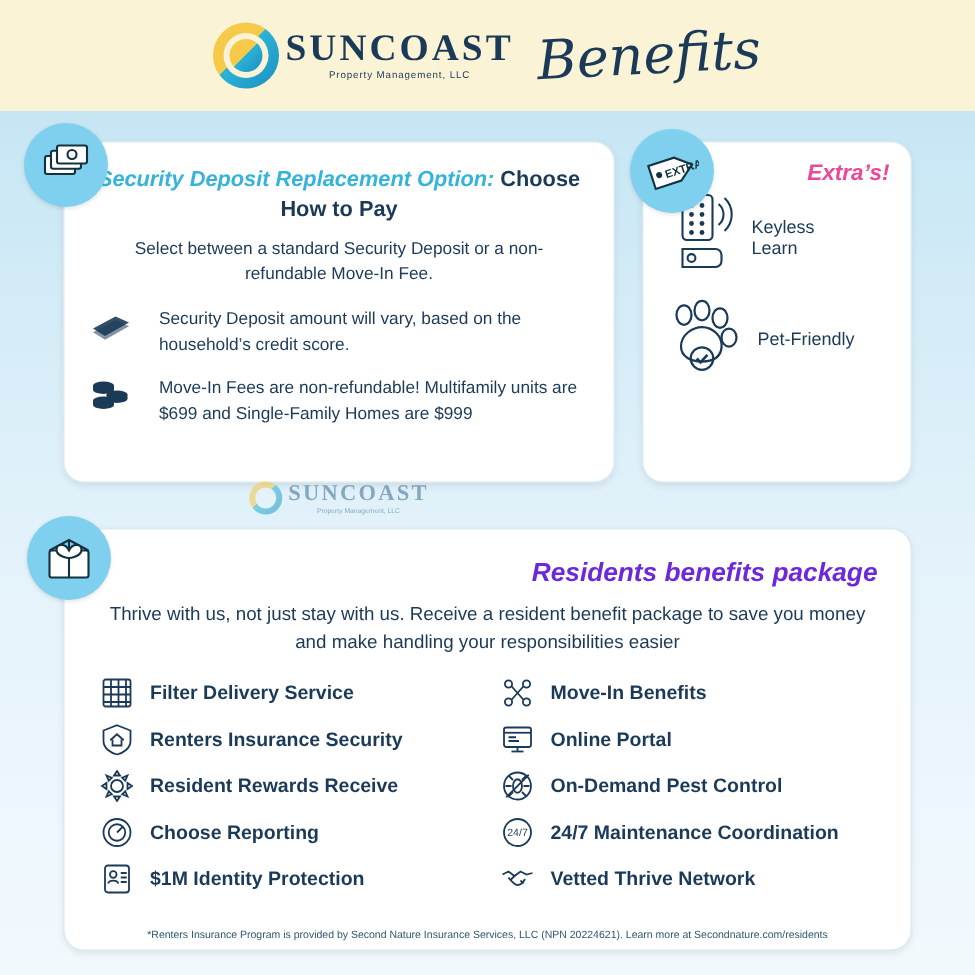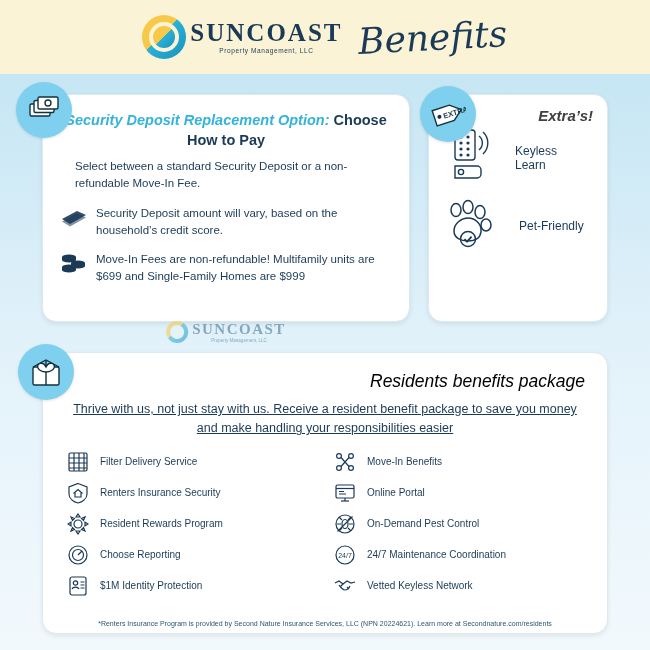--- a/index.html
+++ b/index.html
@@ -83,24 +83,24 @@
     padding: 14px 18px 10px 18px;
   }
   #deposit-badge { left: 16px; top: 82px; }
   .sd-title {
     text-align: center; font-size: 14.5px; line-height: 1.35;
     color: #34b3db; font-weight: bold; font-style: italic;
     margin: 2px 0 8px 0;
   }
   .sd-title .plain { color: #1b3a57; font-style: normal; }
   .sd-lead {
-    text-align: left; font-size: 11.5px; color: #1b3a57;
+    text-align: center; font-size: 11.5px; color: #1b3a57;
     line-height: 1.5; margin: 0 14px 12px 14px;
   }
-  .sd-row { display: flex; gap: 9px; margin: 0 0 12px 0; align-items: flex-start; }
+  .sd-row { display: flex; gap: 19px; margin: 0 0 12px 0; align-items: flex-start; }
   .sd-row p { margin: 0; font-size: 11.5px; color: #1b3a57; line-height: 1.5; }
   .sd-ico { width: 26px; flex: 0 0 26px; padding-top: 2px; }
 
   .watermark {
     position: absolute; left: 50%; transform: translateX(-50%);
     bottom: -22px; opacity: 0.55;
     display: flex; align-items: center; gap: 4px;
   }
   .wm-mark {
     width: 22px; height: 22px; border-radius: 50%;
@@ -115,45 +115,45 @@
   .wm-sub { font-size: 4.5px; color: #3a6d8c; display:block; text-align:center; }
 
   
   #extras-card {
     left: 428px; top: 94px; width: 180px; height: 228px;
     padding: 12px 12px 10px 12px;
   }
   #extras-badge { left: 420px; top: 86px; }
   .ex-title {
     text-align: right; font-size: 15px; font-weight: bold; font-style: italic;
-    color: #404040; margin: 0 2px 2px 0;
-  }
-  .ex-item { display: flex; align-items: center; gap: 22px; }
+    color: #ec4899; margin: 0 2px 2px 0;
+  }
+  .ex-item { display: flex; align-items: center; gap: 8px; }
   .ex-label { font-size: 12px; color: #1b3a57; line-height: 1.2; }
   #extras-keyless { margin-top: 2px; }
   #extras-pet { margin-top: 8px; align-items: center; }
 
   
   #rbp-card {
     left: 42px; top: 352px; width: 566px; height: 282px;
     padding: 16px 18px 8px 18px;
   }
   #rbp-badge { left: 18px; top: 344px; }
   .rbp-title {
-    text-align: right; font-size: 17.5px; font-weight: normal; font-style: italic;
-    color: #000000; margin: 2px 4px 8px 0;
+    text-align: right; font-size: 17.5px; font-weight: bold; font-style: italic;
+    color: #6d28d9; margin: 2px 4px 8px 0;
   }
   .rbp-lead {
     text-align: center; font-size: 12.5px; color: #1b3a57;
-    line-height: 1.55; margin: 0 8px 12px 8px; text-decoration: underline;
+    line-height: 1.55; margin: 0 8px 12px 8px;
   }
   .rbp-cols { display: flex; gap: 14px; padding: 0 4px; }
   .rbp-col { flex: 1; }
   .rbp-item { display: flex; align-items: center; gap: 9px; margin-bottom: 9px; }
-  .rbp-item .lbl { font-size: 10px; font-weight: normal; color: #1b3a57; text-align: right; }
+  .rbp-item .lbl { font-size: 13px; font-weight: bold; color: #1b3a57; text-align: right; }
   .rbp-ico { width: 26px; flex: 0 0 26px; display: flex; align-items: center; justify-content: center; }
   .footnote {
     position: absolute; left: 0; right: 0; bottom: 6px;
     text-align: center; font-size: 7px; color: #2e5770;
   }
   svg { display: block; }
 </style>
 </head>
 <body>
 
@@ -324,21 +324,21 @@
 
       <div class="rbp-item">
         <span class="rbp-ico">
           <svg width="22" height="22" viewBox="0 0 22 22">
               <g fill="none" stroke="#1b3a57" stroke-width="1.2">
             <circle cx="11" cy="11" r="4"></circle>
             <path d="M11 1 l2 3 h-4 z M11 21 l2 -3 h-4 z M1 11 l3 2 v-4 z M21 11 l-3 2 v-4 z M4 4 l3.5 1.5 l-2 2 z M18 18 l-3.5 -1.5 l2 -2 z M18 4 l-1.5 3.5 l-2 -2 z M4 18 l1.5 -3.5 l2 2 z"></path>
           </g>
             </svg>
         </span>
-        <span class="lbl">Resident Rewards Program</span>
+        <span class="lbl">Resident Rewards Receive</span>
       </div>
 
       <div class="rbp-item">
         <span class="rbp-ico">
           <svg width="22" height="22" viewBox="0 0 22 22">
               <g fill="none" stroke="#1b3a57" stroke-width="1.2">
             <circle cx="11" cy="11" r="9"></circle>
                 <circle cx="11" cy="11" r="5.5"></circle>
             <path d="M11 11 L15 7"></path>
           </g>
@@ -423,19 +423,19 @@
       <div class="rbp-item">
         <span class="rbp-ico">
           <svg width="22" height="22" viewBox="0 0 22 22">
               <g fill="none" stroke="#1b3a57" stroke-width="1.2">
             <path d="M1 8 L5 6 L9 9 L13 6 L17 8 L21 7"></path>
             <path d="M5 10 c2 3 5 5 6 5 c2 0 4 -2 5 -4"></path>
             <path d="M9 9 l-2.5 2.5 M13 12 l2 2"></path>
           </g>
             </svg>
         </span>
-        <span class="lbl">Vetted Keyless Network</span>
+        <span class="lbl">Vetted Thrive Network</span>
       </div>
     </div>
   </div>
 
   <div class="footnote">*Renters Insurance Program is provided by Second Nature Insurance Services, LLC (NPN 20224621). Learn more at Secondnature.com/residents</div>
 </div>
 
 </body></html>

